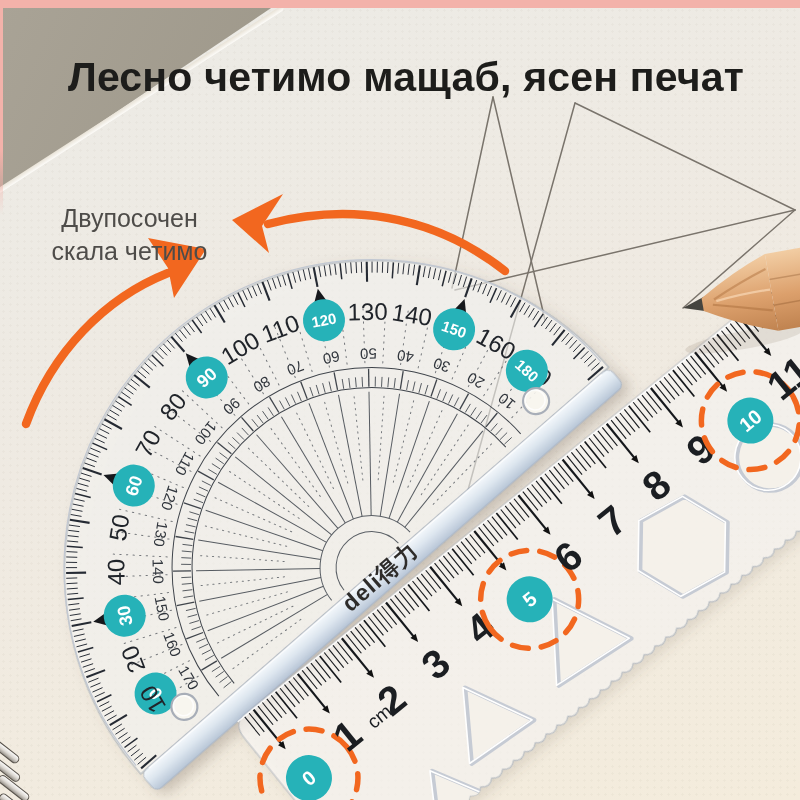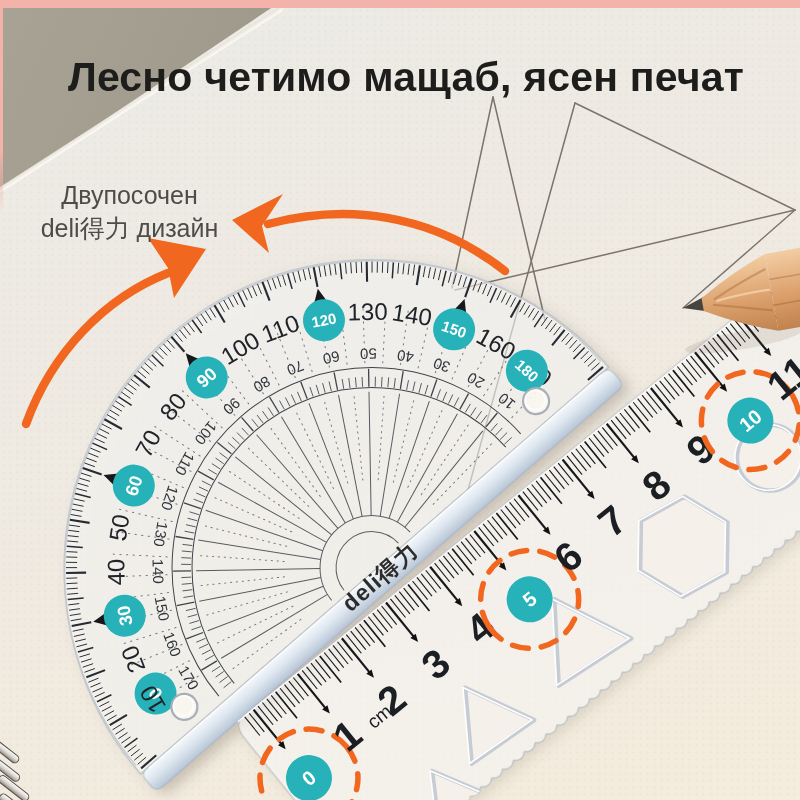--- a/index.html
+++ b/index.html
@@ -16,21 +16,21 @@
   .paper-edge{position:absolute;left:283px;top:5px;width:340px;height:5px;
        background:linear-gradient(#fdfcf9,#e8e2d6);border-radius:3px;
        transform-origin:0 50%;transform:rotate(147.2deg);z-index:3;}
   .frame-top{position:absolute;left:0;top:0;width:800px;height:8px;z-index:8;}
   .frame-left{position:absolute;left:0;top:0;width:3px;height:215px;z-index:8;
        background:linear-gradient(#f3b2aa 70%,rgba(243,178,170,0));}
   #scene{position:absolute;left:0;top:0;z-index:4;}
   .headline{position:absolute;left:0;right:0;top:54px;text-align:center;
        font-size:41px;font-weight:700;letter-spacing:.2px;z-index:6;
        transform:translateX(6px);}
-  .caption{position:absolute;left:22px;top:179px;width:215px;text-align:center;
+  .caption{position:absolute;left:22px;top:202px;width:215px;text-align:center;
        font-size:25px;line-height:1.3;font-weight:400;z-index:6;}
 </style>
 </head>
 <body>
 
 <div id="stage">
   <div class="table-surface"></div>
   <div class="paper-edge"></div>
   <div class="paper-grain"></div>
   <svg id="scene" width="800" height="800">
@@ -707,17 +707,17 @@
         </g>
         <g transform="translate(2 774) rotate(38)">
           <rect x="0" y="0" width="36" height="8" rx="4" fill="url(#silverG)" stroke="#57524b" stroke-width="1"></rect>
           <rect x="12" y="14" width="36" height="8" rx="4" fill="url(#silverG)" stroke="#57524b" stroke-width="1"></rect>
         </g>
       </g>
     </svg>
   <div class="headline" style="color: rgb(29, 29, 27);">Лесно четимо мащаб, ясен печат</div>
   <div class="caption" style="color: rgb(78, 76, 73);">
     <span>Двупосочен</span><br>
-    <span>deli得力 дизайн</span>
+    <span>скала четимо</span>
   </div>
   <div class="frame-top" style="background: rgb(243, 178, 170);"></div>
   <div class="frame-left"></div>
 </div>
 
 </body></html>

